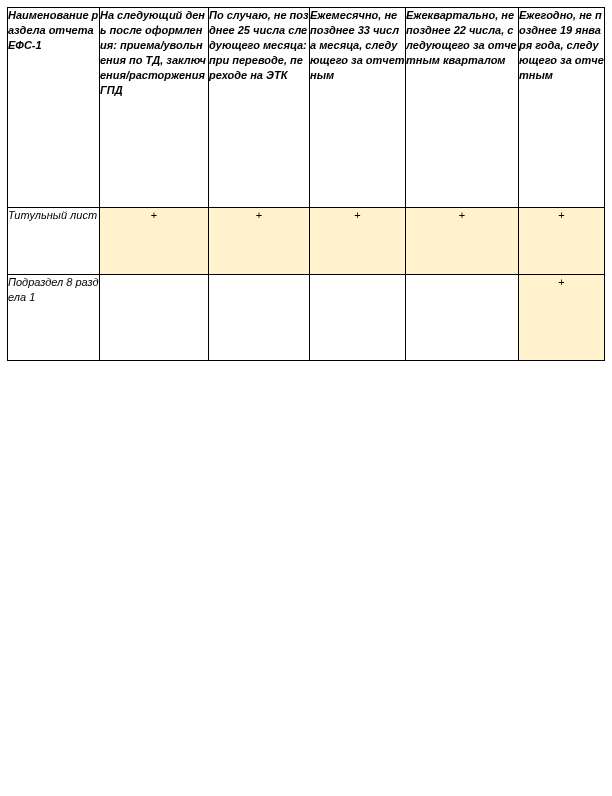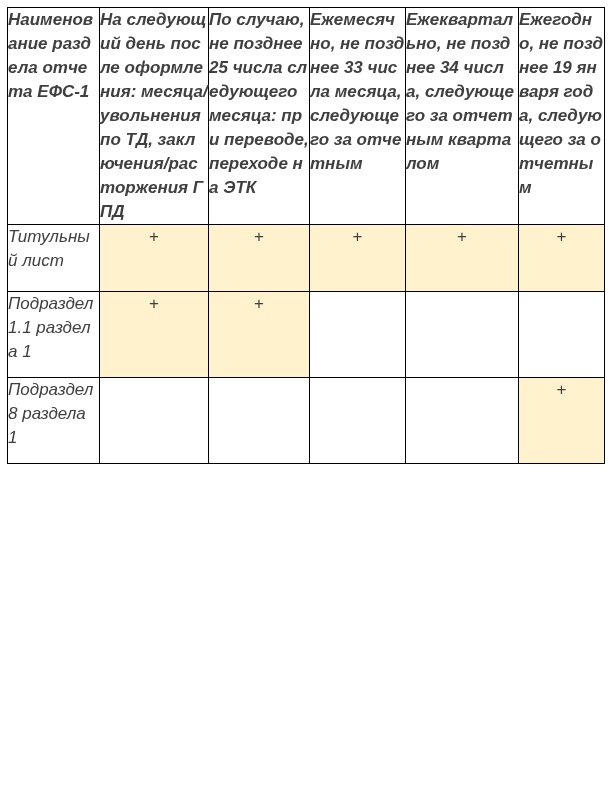--- a/index.html
+++ b/index.html
@@ -7,23 +7,23 @@
            font-family: "Liberation Sans", sans-serif; }
     table.efs {
       position: absolute; left: 7px; top: 7px;
       border-collapse: collapse; table-layout: fixed;
       width: 597px;
     }
     table.efs td, table.efs th {
       border: 1.3px solid #000;
       vertical-align: top;
       padding: 0;
-      font-size: 17px;
-      line-height: 24px;
-      color: #404040;
+      font-size: 11px;
+      line-height: 15px;
+      color: #000000;
     }
     th.hdr {
       font-weight: bold; font-style: italic; text-align: left;
       padding: 20px 6px 0 6px;
       word-break: break-all;
     }
     td.rowlabel {
       font-style: italic; font-weight: normal;
       padding: 20px 6px 0 6px;
       color: #222;
@@ -43,41 +43,33 @@
     <col style="width:92px">
       <col style="width:109px">
       <col style="width:101px">
     <col style="width:96px">
       <col style="width:113px">
       <col style="width:86px">
   </colgroup>
   <tbody>
       <tr class="head">
     <th class="hdr">Наименование раздела отчета ЕФС-1</th>
-    <th class="hdr">На следующий день после оформления: месяца/увольнения по ТД, заключения/расторжения ГПД</th>
+    <th class="hdr">На следующий день после оформления: приема/увольнения по ТД, заключения/расторжения ГПД</th>
     <th class="hdr">По случаю, не позднее 25 числа следующего месяца: при переводе, переходе на ЭТК</th>
     <th class="hdr">Ежемесячно, не позднее 33 числа месяца, следующего за отчетным</th>
-    <th class="hdr">Ежеквартально, не позднее 34 числа, следующего за отчетным кварталом</th>
+    <th class="hdr">Ежеквартально, не позднее 22 числа, следующего за отчетным кварталом</th>
     <th class="hdr">Ежегодно, не позднее 19 января года, следующего за отчетным</th>
   </tr>
   <tr class="r1">
     <td class="rowlabel">Титульный лист</td>
     <td class="mark on">+</td>
     <td class="mark on">+</td>
     <td class="mark on">+</td>
     <td class="mark on">+</td>
     <td class="mark on">+</td>
-  </tr>
-  <tr class="r">
-    <td class="rowlabel">Подраздел 1.1 раздела 1</td>
-    <td class="mark on">+</td>
-    <td class="mark on">+</td>
-    <td class="mark"></td>
-    <td class="mark"></td>
-    <td class="mark"></td>
   </tr>
   <tr class="r">
     <td class="rowlabel">Подраздел 8 раздела 1</td>
     <td class="mark"></td>
     <td class="mark"></td>
     <td class="mark"></td>
     <td class="mark"></td>
     <td class="mark on">+</td>
   </tr>
 </tbody>

